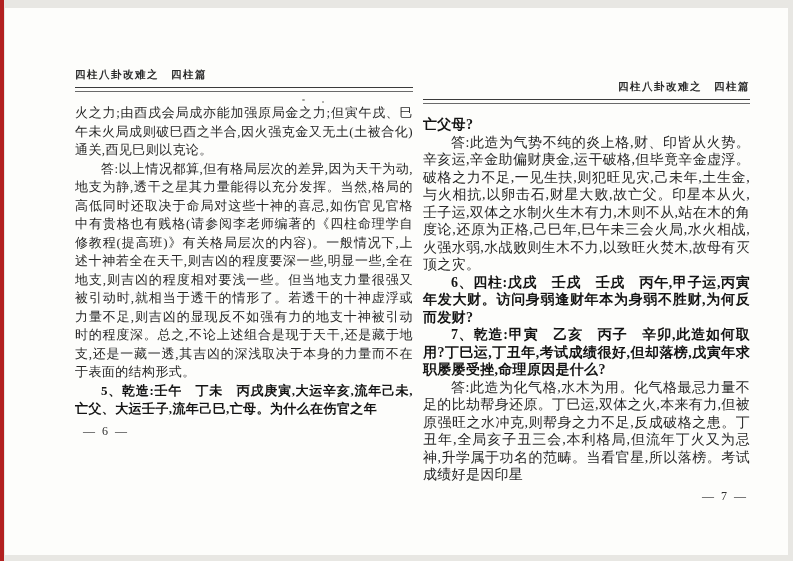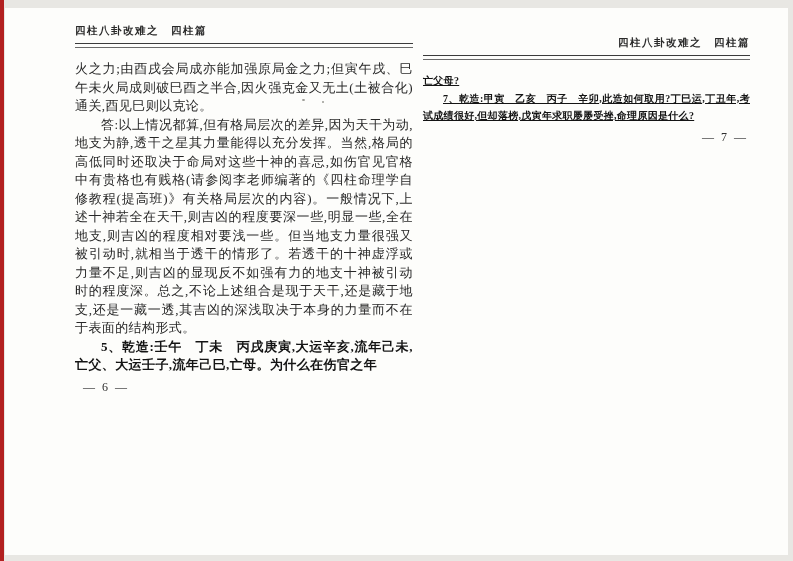--- a/index.html
+++ b/index.html
@@ -9,37 +9,37 @@
     font-family:"Liberation Serif","DejaVu Serif",serif;
   }
   .paper{
     position:absolute;left:5px;top:8px;width:783px;height:547px;
     background:#fdfdfb;
   }
   .red-edge{
     position:absolute;left:0;top:0;width:4px;height:561px;
     z-index:6;
   }
-  .column{position:absolute;z-index:3;}
+  .column{position:absolute;z-index:3;margin-top:44px;}
   .col-left{left:75px;top:24px;width:338px;}
   .col-right{left:423px;top:36px;width:327px;}
   .running-header{
     font-size:10.5px;font-weight:bold;color:#2a2a2a;
     letter-spacing:1.5px;line-height:14px;white-space:nowrap;
   }
   .col-right .running-header{text-align:right;}
   .double-rule{
     margin:5px 0 12px 0;height:3px;
     border-top:1.4px solid #3b3b3b;border-bottom:1px solid #6a6a6a;
   }
   .bodytext p{
     margin:0;text-align:justify;color:#282828;
   }
   .col-left .bodytext p{font-size:13px;line-height:18.5px;letter-spacing:0.4px;}
-  .col-right .bodytext p{font-size:10px;line-height:17.5px;letter-spacing:0.3px;text-decoration:underline;}
+  .col-right .bodytext p{font-size:14px;line-height:17.5px;letter-spacing:0.3px;}
   p.indent{text-indent:2em;}
   p.question{font-weight:bold;color:#141414;}
   .pagenum{
     font-size:12px;color:#2f2f2f;letter-spacing:2px;margin-top:5px;
   }
   .col-left .pagenum{padding-left:8px;}
   .col-right .pagenum{text-align:right;padding-right:2px;}
   .speck{position:absolute;background:#9a9a94;border-radius:50%;z-index:4;}
   .speck.s1{left:302px;top:99px;width:3px;height:2px;}
   .speck.s2{left:322px;top:101px;width:2px;height:2px;}
@@ -61,16 +61,19 @@
     <p class="indent question">5、乾造:壬午　丁未　丙戌庚寅,大运辛亥,流年己未,亡父、大运壬子,流年己巳,亡母。为什么在伤官之年</p>
   </div>
   <div class="pagenum">— 6 —</div>
 </div>
 
 <div class="column col-right">
   <div class="running-header">四柱八卦改难之　四柱篇</div>
   <div class="double-rule"></div>
   <div class="bodytext">
     <p class="question">亡父母?</p>
+    <p class="indent">答:此造为气势不纯的炎上格,财、印皆从火势。辛亥运,辛金助偏财庚金,运干破格,但毕竟辛金虚浮。破格之力不足,一见生扶,则犯旺见灾,己未年,土生金,与火相抗,以卵击石,财星大败,故亡父。印星本从火,壬子运,双体之水制火生木有力,木则不从,站在木的角度论,还原为正格,己巳年,巳午未三会火局,水火相战,火强水弱,水战败则生木不力,以致旺火焚木,故母有灭顶之灾。</p>
+    <p class="indent question">6、四柱:戊戌　壬戌　壬戌　丙午,甲子运,丙寅年发大财。访问身弱逢财年本为身弱不胜财,为何反而发财?</p>
     <p class="indent question">7、乾造:甲寅　乙亥　丙子　辛卯,此造如何取用?丁巳运,丁丑年,考试成绩很好,但却落榜,戊寅年求职屡屡受挫,命理原因是什么?</p>
+    <p class="indent">答:此造为化气格,水木为用。化气格最忌力量不足的比劫帮身还原。丁巳运,双体之火,本来有力,但被原强旺之水冲克,则帮身之力不足,反成破格之患。丁丑年,全局亥子丑三会,本利格局,但流年丁火又为忌神,升学属于功名的范畴。当看官星,所以落榜。考试成绩好是因印星</p>
   </div>
   <div class="pagenum">— 7 —</div>
 </div>
 
 </body></html>

